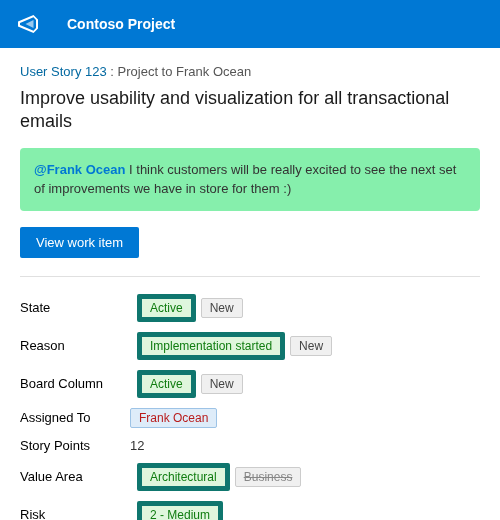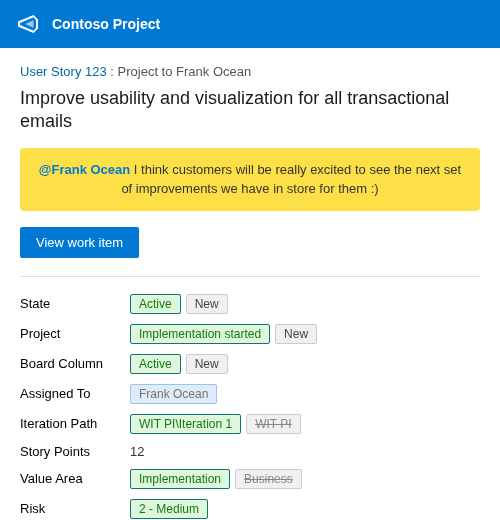--- a/index.html
+++ b/index.html
@@ -12,21 +12,21 @@
       min-height: 520px;
     }
 
     
     .header {
       background: #0078d4;
       color: #fff;
       padding: 12px 16px;
       display: flex;
       align-items: center;
-      gap: 12px;
+      gap: 27px;
     }
     .header-logo {
       width: 24px;
       height: 24px;
       flex-shrink: 0;
     }
     .header-title {
       font-size: 14px;
       font-weight: 600;
     }
@@ -53,28 +53,27 @@
     .work-item-title {
       font-size: 18px;
       font-weight: 400;
       color: #1a1a1a;
       margin-bottom: 14px;
       line-height: 1.3;
     }
 
     
     .comment-box {
-      background: #fde047;
+      background: #86efac;
       border-radius: 4px;
       padding: 12px 14px;
       margin-bottom: 16px;
       font-size: 13px;
       color: #333;
       line-height: 1.5;
-      text-align: center;
     }
     .comment-mention {
       color: #0078d4;
       font-weight: 600;
     }
 
     
     .btn-primary {
       background: #0078d4;
       color: #ffffff;
@@ -123,30 +122,31 @@
       display: inline-block;
       padding: 2px 8px;
       border-radius: 2px;
       font-size: 12px;
       font-weight: 500;
       white-space: nowrap;
     }
     .tag-green {
       background: #dff6dd;
       color: #107c10;
-      border: 1px solid #0f766e;
+      border: 5px solid #0f766e;
+      margin-left: 7px;
     }
     .tag-gray {
       background: #f0f0f0;
       color: #444;
       border: 1px solid #ccc;
     }
     .tag-blue {
       background: #deecf9;
-      color: #737373;
+      color: #b91c1c;
       border: 1px solid #9dc3e6;
       text-align: center;
     }
     .tag-strikethrough {
       background: #f0f0f0;
       color: #888;
       border: 1px solid #ccc;
       text-decoration: line-through;
     }
 
@@ -202,21 +202,21 @@
         <tr>
           <td>State</td>
           <td>
             <div class="tag-cell">
               <span class="tag tag-green">Active</span>
               <span class="tag tag-gray">New</span>
             </div>
           </td>
         </tr>
         <tr>
-          <td>Project</td>
+          <td>Reason</td>
           <td>
             <div class="tag-cell">
               <span class="tag tag-green">Implementation started</span>
               <span class="tag tag-gray">New</span>
             </div>
           </td>
         </tr>
         <tr>
           <td>Board Column</td>
           <td>
@@ -228,41 +228,32 @@
         </tr>
         <tr>
           <td>Assigned To</td>
           <td>
             <div class="tag-cell">
               <span class="tag tag-blue">Frank Ocean</span>
             </div>
           </td>
         </tr>
         <tr>
-          <td>Iteration Path</td>
-          <td>
-            <div class="tag-cell">
-              <span class="tag tag-green">WIT PI\Iteration 1</span>
-              <span class="tag tag-strikethrough">WIT PI</span>
-            </div>
-          </td>
-        </tr>
-        <tr>
           <td>Story Points</td>
           <td>
             <div class="tag-cell">
               <span>12</span>
             </div>
           </td>
         </tr>
         <tr>
           <td>Value Area</td>
           <td>
             <div class="tag-cell">
-              <span class="tag tag-green">Implementation</span>
+              <span class="tag tag-green">Architectural</span>
               <span class="tag tag-strikethrough">Business</span>
             </div>
           </td>
         </tr>
         <tr>
           <td>Risk</td>
           <td>
             <div class="tag-cell">
               <span class="tag tag-green">2 - Medium</span>
             </div>

